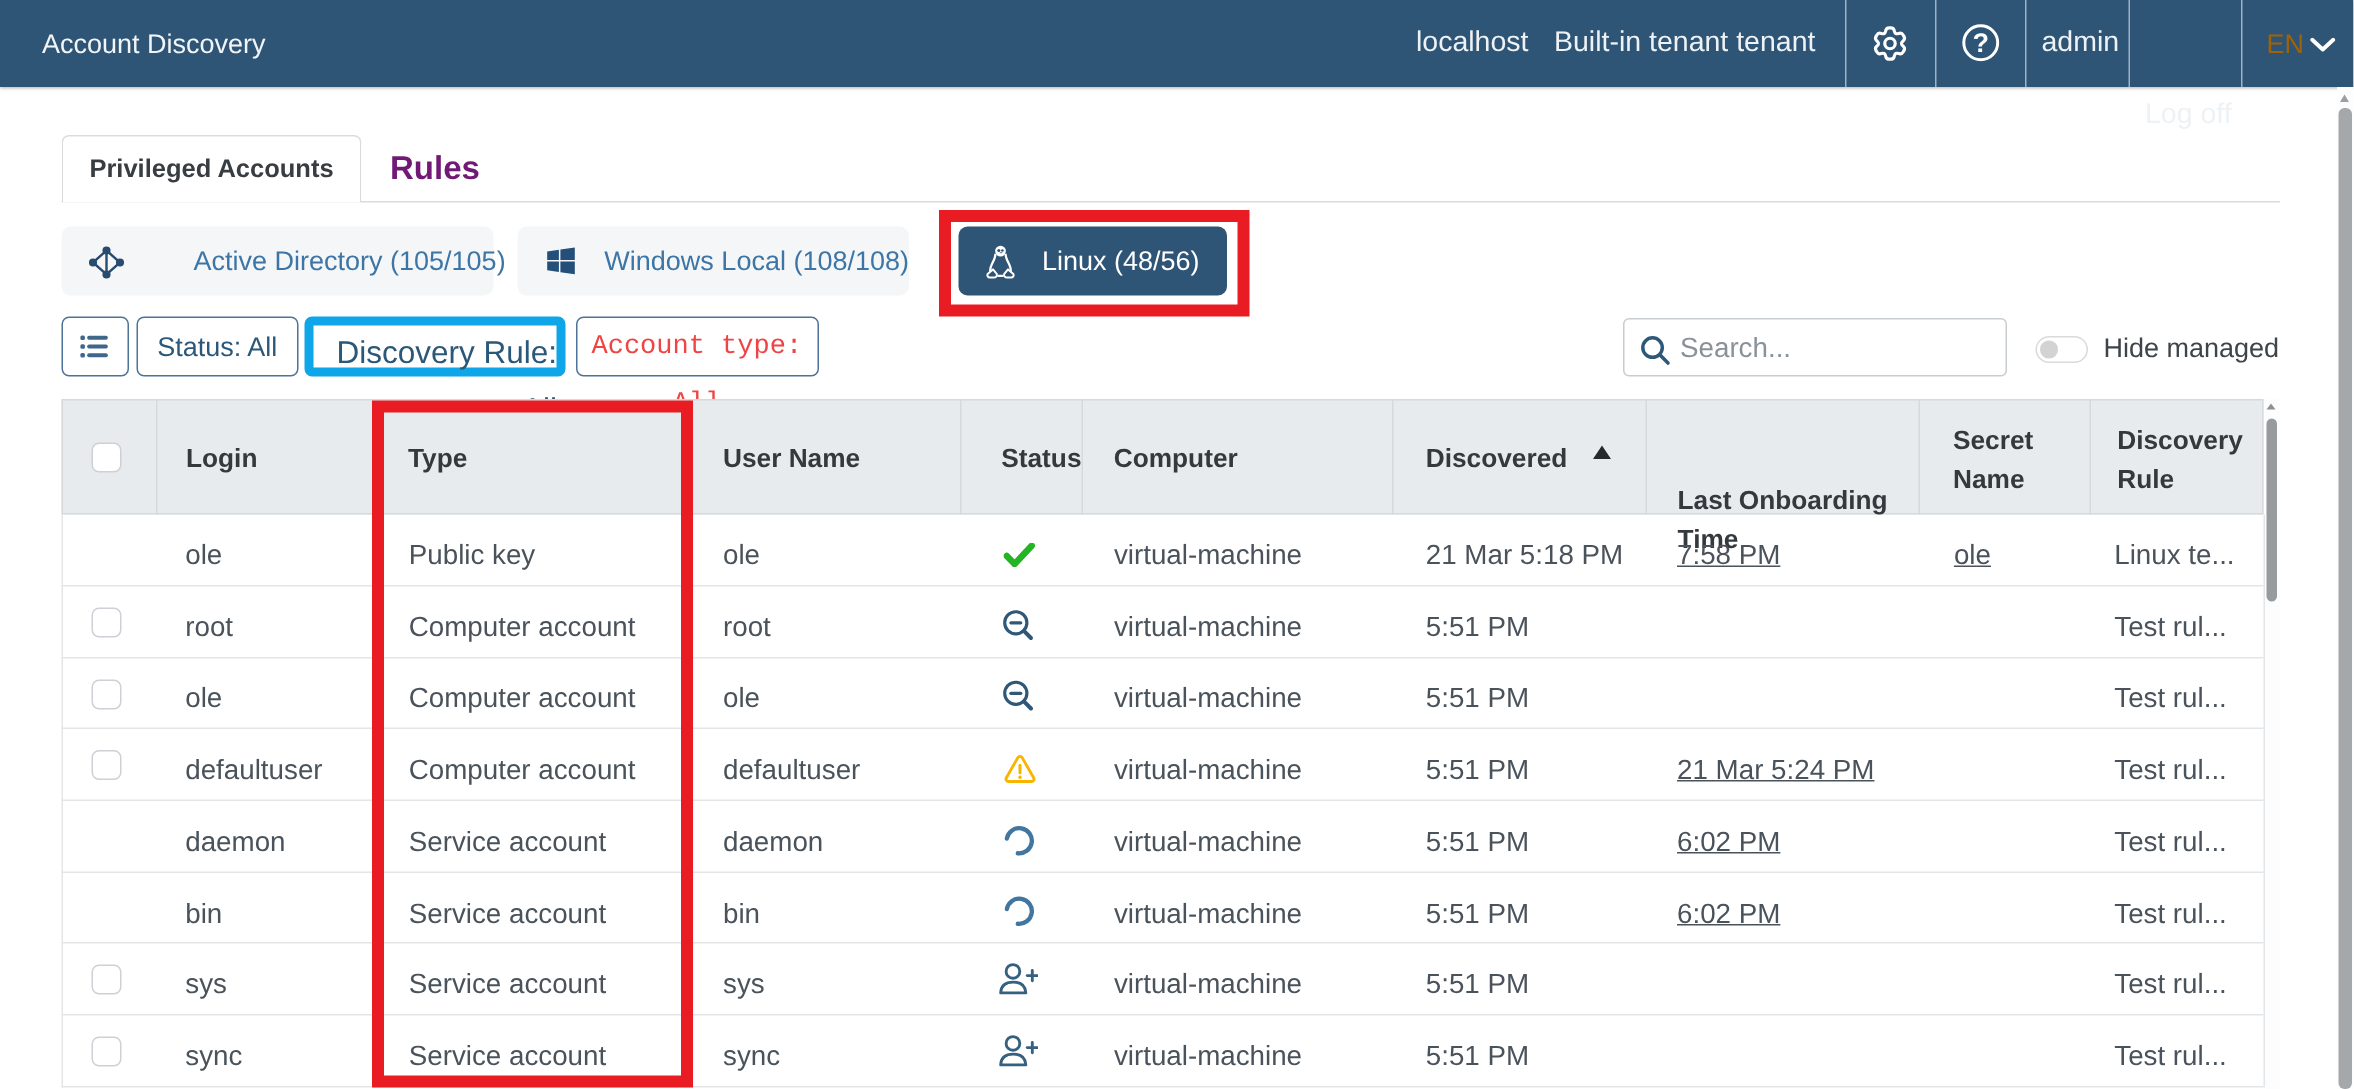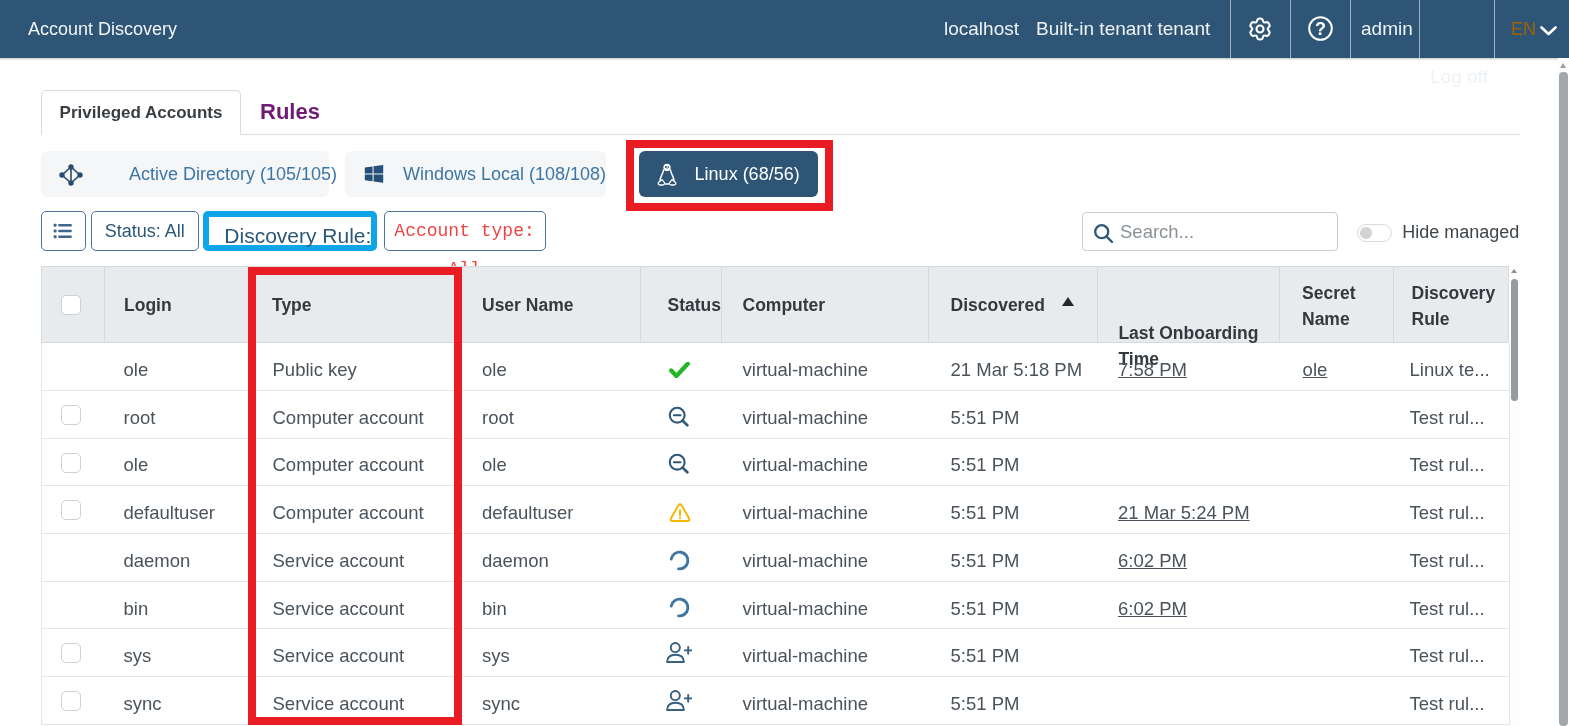--- a/index.html
+++ b/index.html
@@ -52,21 +52,21 @@
       <circle cx="10" cy="4.4" r="3.6" fill="#fff"></circle>
       <circle cx="8.9" cy="4.0" r="1.05" fill="#2e5576"></circle>
       <circle cx="11.3" cy="4.0" r="0.85" fill="#2e5576"></circle>
       <path d="M9.3,5.2 L10.4,6.0 L11.4,5.2 Z" fill="#2e5576"></path>
       <path d="M6.6,6.2 C6.6,8.6 5.6,10.6 4.4,12.8 C3.4,14.7 2.9,16.4 3.2,18.2" fill="none" stroke="#fff" stroke-width="1.5"></path>
       <path d="M13.4,6.2 C13.4,8.6 14.4,10.6 15.6,12.8 C16.6,14.7 17.1,16.4 16.8,18.2" fill="none" stroke="#fff" stroke-width="1.5"></path>
       <path d="M1.4,19.6 L5.0,16.6 L7.6,19.8 C7.8,21.2 7.0,22.0 5.6,22.0 L3.0,22.0 C1.5,22.0 0.9,20.8 1.4,19.6 Z" fill="none" stroke="#fff" stroke-width="1.3" stroke-linejoin="round"></path>
       <path d="M18.6,19.6 L15.0,16.6 L12.4,19.8 C12.2,21.2 13.0,22.0 14.4,22.0 L17.0,22.0 C18.5,22.0 19.1,20.8 18.6,19.6 Z" fill="none" stroke="#fff" stroke-width="1.3" stroke-linejoin="round"></path>
       <rect x="7.8" y="20.2" width="4.4" height="1.5" rx="0.7" fill="#fff"></rect>
     </svg></div>
-<div style="position:absolute;left:694.6px;top:151px;height:46px;line-height:46px;font-size:18px;color:#fff;">Linux (68/56)</div>
+<div style="position:absolute;left:694.6px;top:151px;height:46px;line-height:46px;font-size:18px;color:#fff;">Linux (48/56)</div>
 <div style="position:absolute;left:626.2px;top:139.8px;width:206.7px;height:71.4px;border:8px solid #ea1c23;z-index:30;"></div>
 <div style="position:absolute;left:41px;top:211.2px;width:44.6px;height:40.3px;border:1px solid #4d7398;border-radius:5px;background:#fff;text-align:center;line-height:38px;font-size:18px;color:#2b5878;"></div>
 <div style="position:absolute;left:53.3px;top:221.3px;"><svg width="20" height="20" viewBox="0 0 20 20">
       <rect x="0.6" y="2.7" width="3" height="3" rx="1" fill="#40678b"></rect>
       <line x1="6.4" y1="4.2" x2="17.6" y2="4.2" stroke="#40678b" stroke-width="2.6" stroke-linecap="round"></line>
       <rect x="0.6" y="8.5" width="3" height="3" rx="1" fill="#40678b"></rect>
       <line x1="6.4" y1="10" x2="17.6" y2="10" stroke="#40678b" stroke-width="2.6" stroke-linecap="round"></line>
       <rect x="0.6" y="14.3" width="3" height="3" rx="1" fill="#40678b"></rect>
       <line x1="6.4" y1="15.8" x2="17.6" y2="15.8" stroke="#40678b" stroke-width="2.6" stroke-linecap="round"></line>
     </svg></div>

